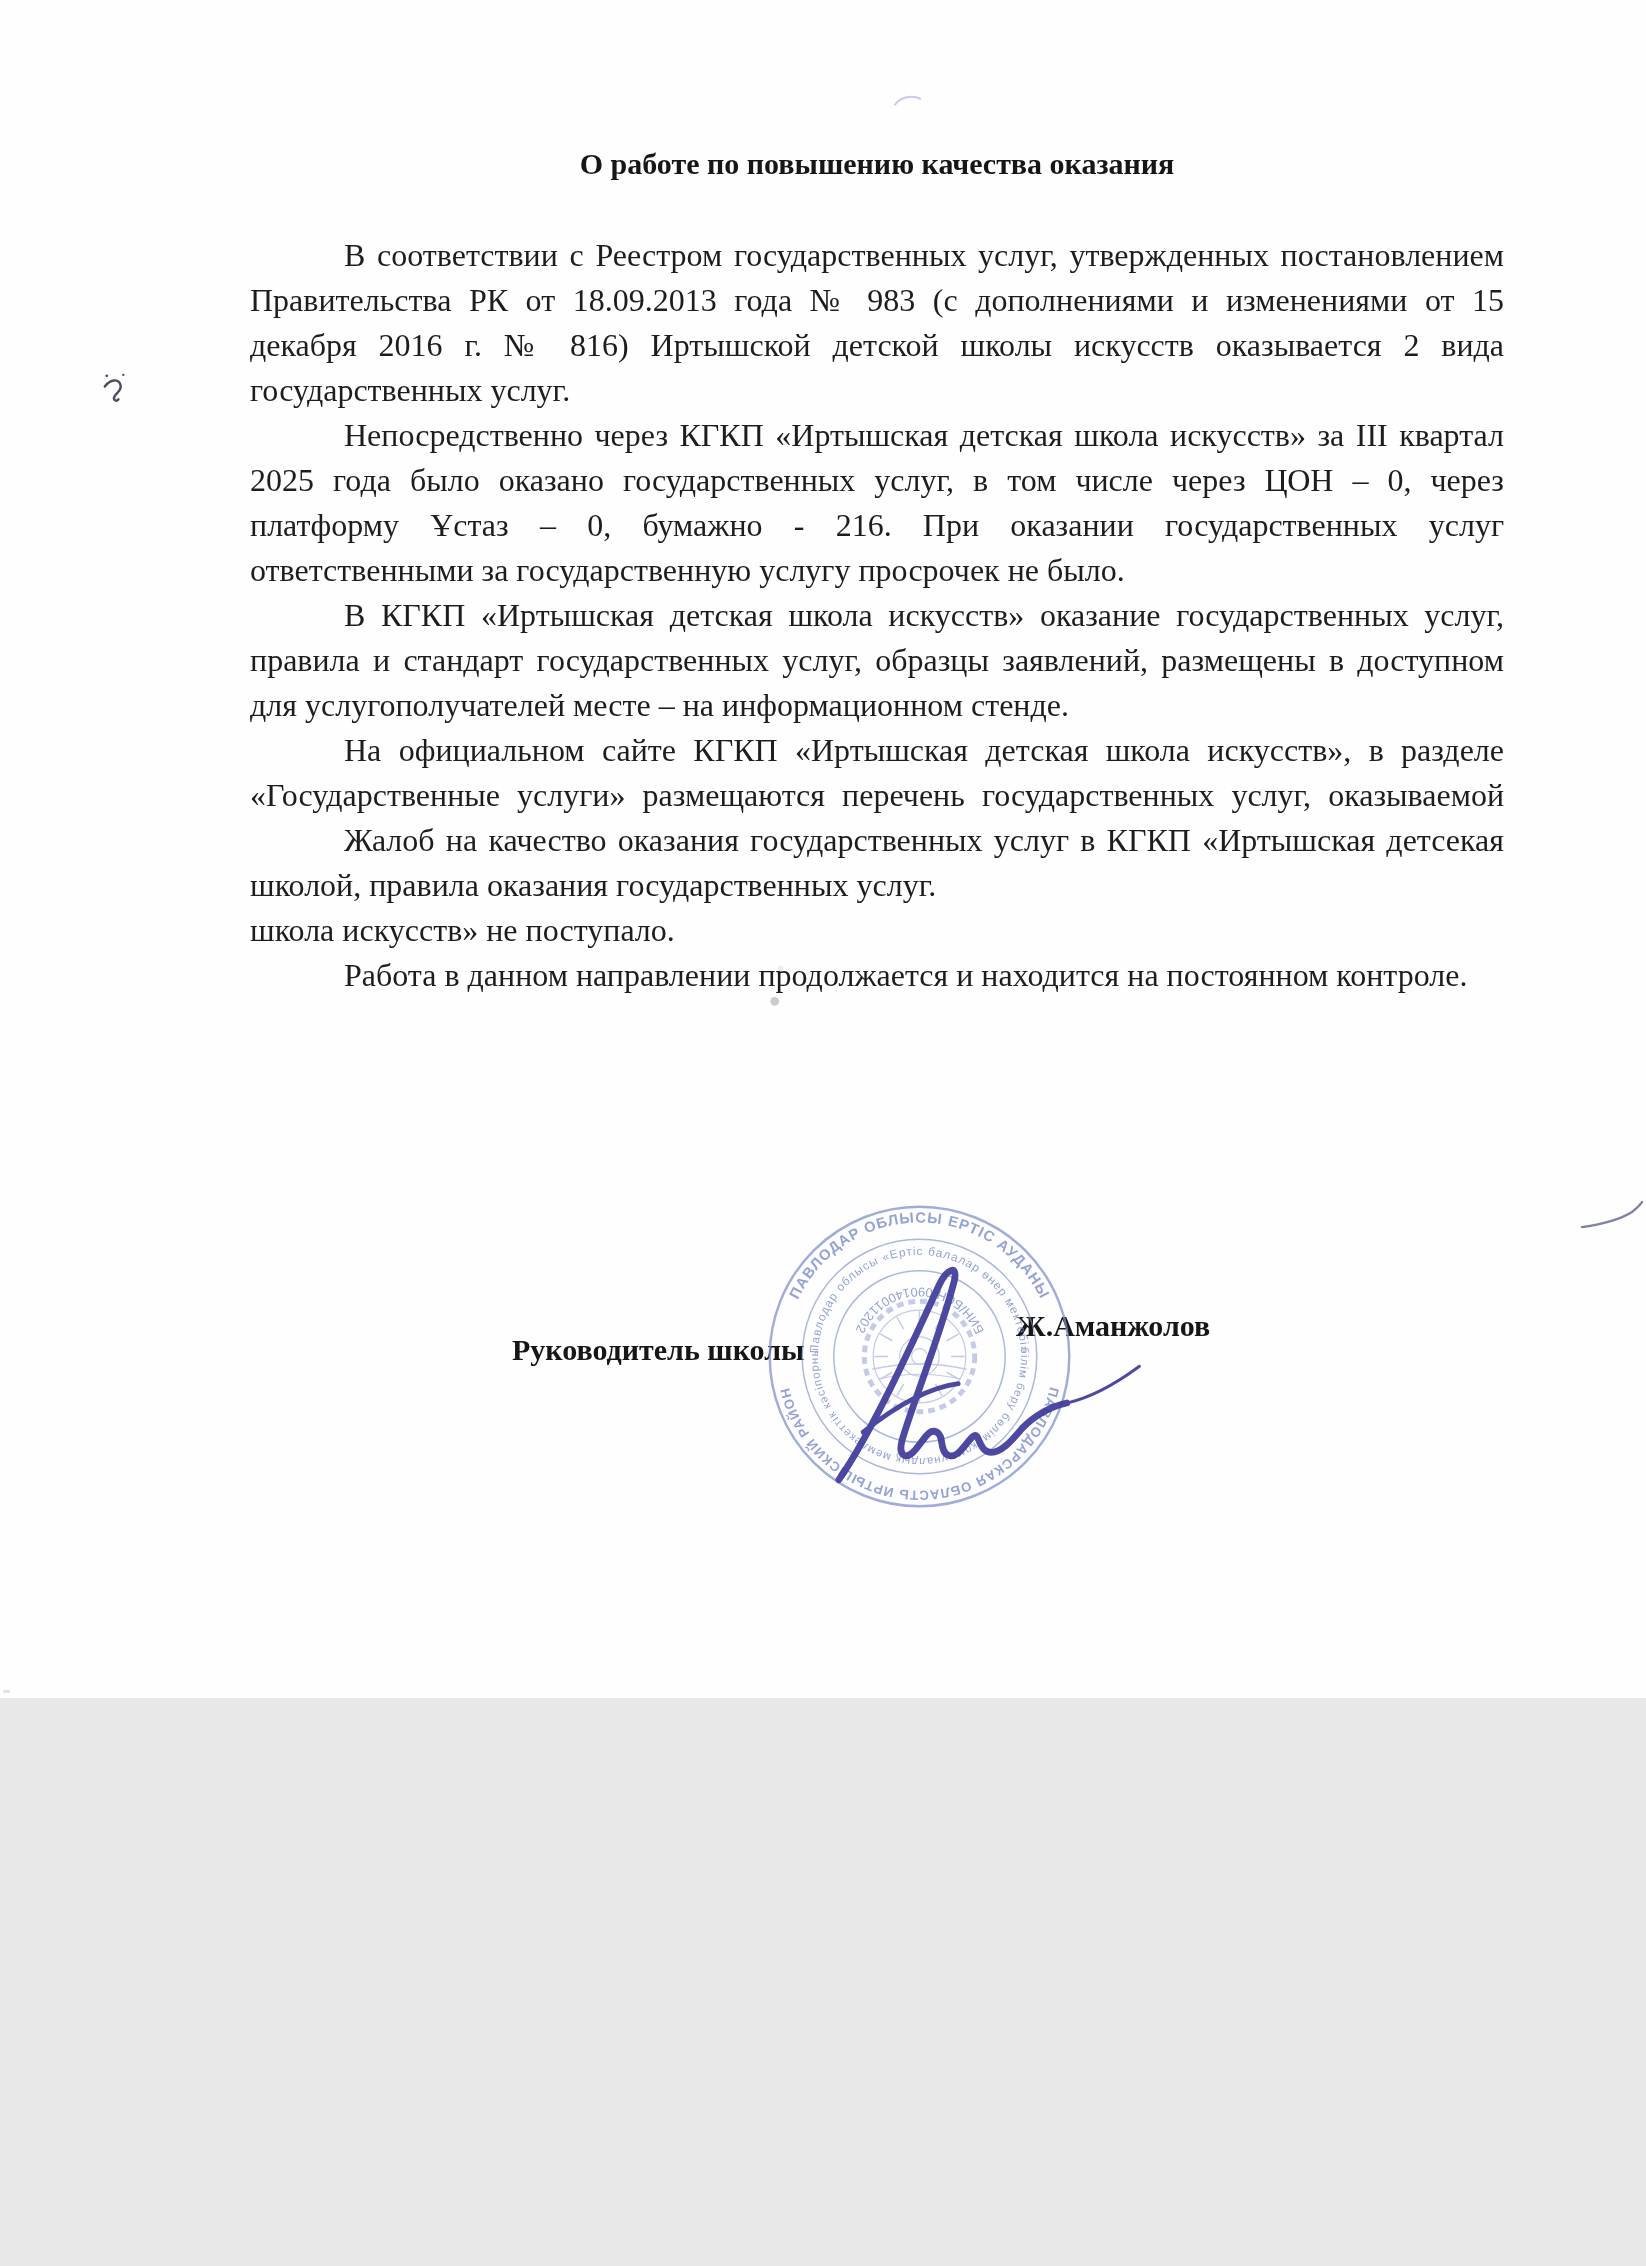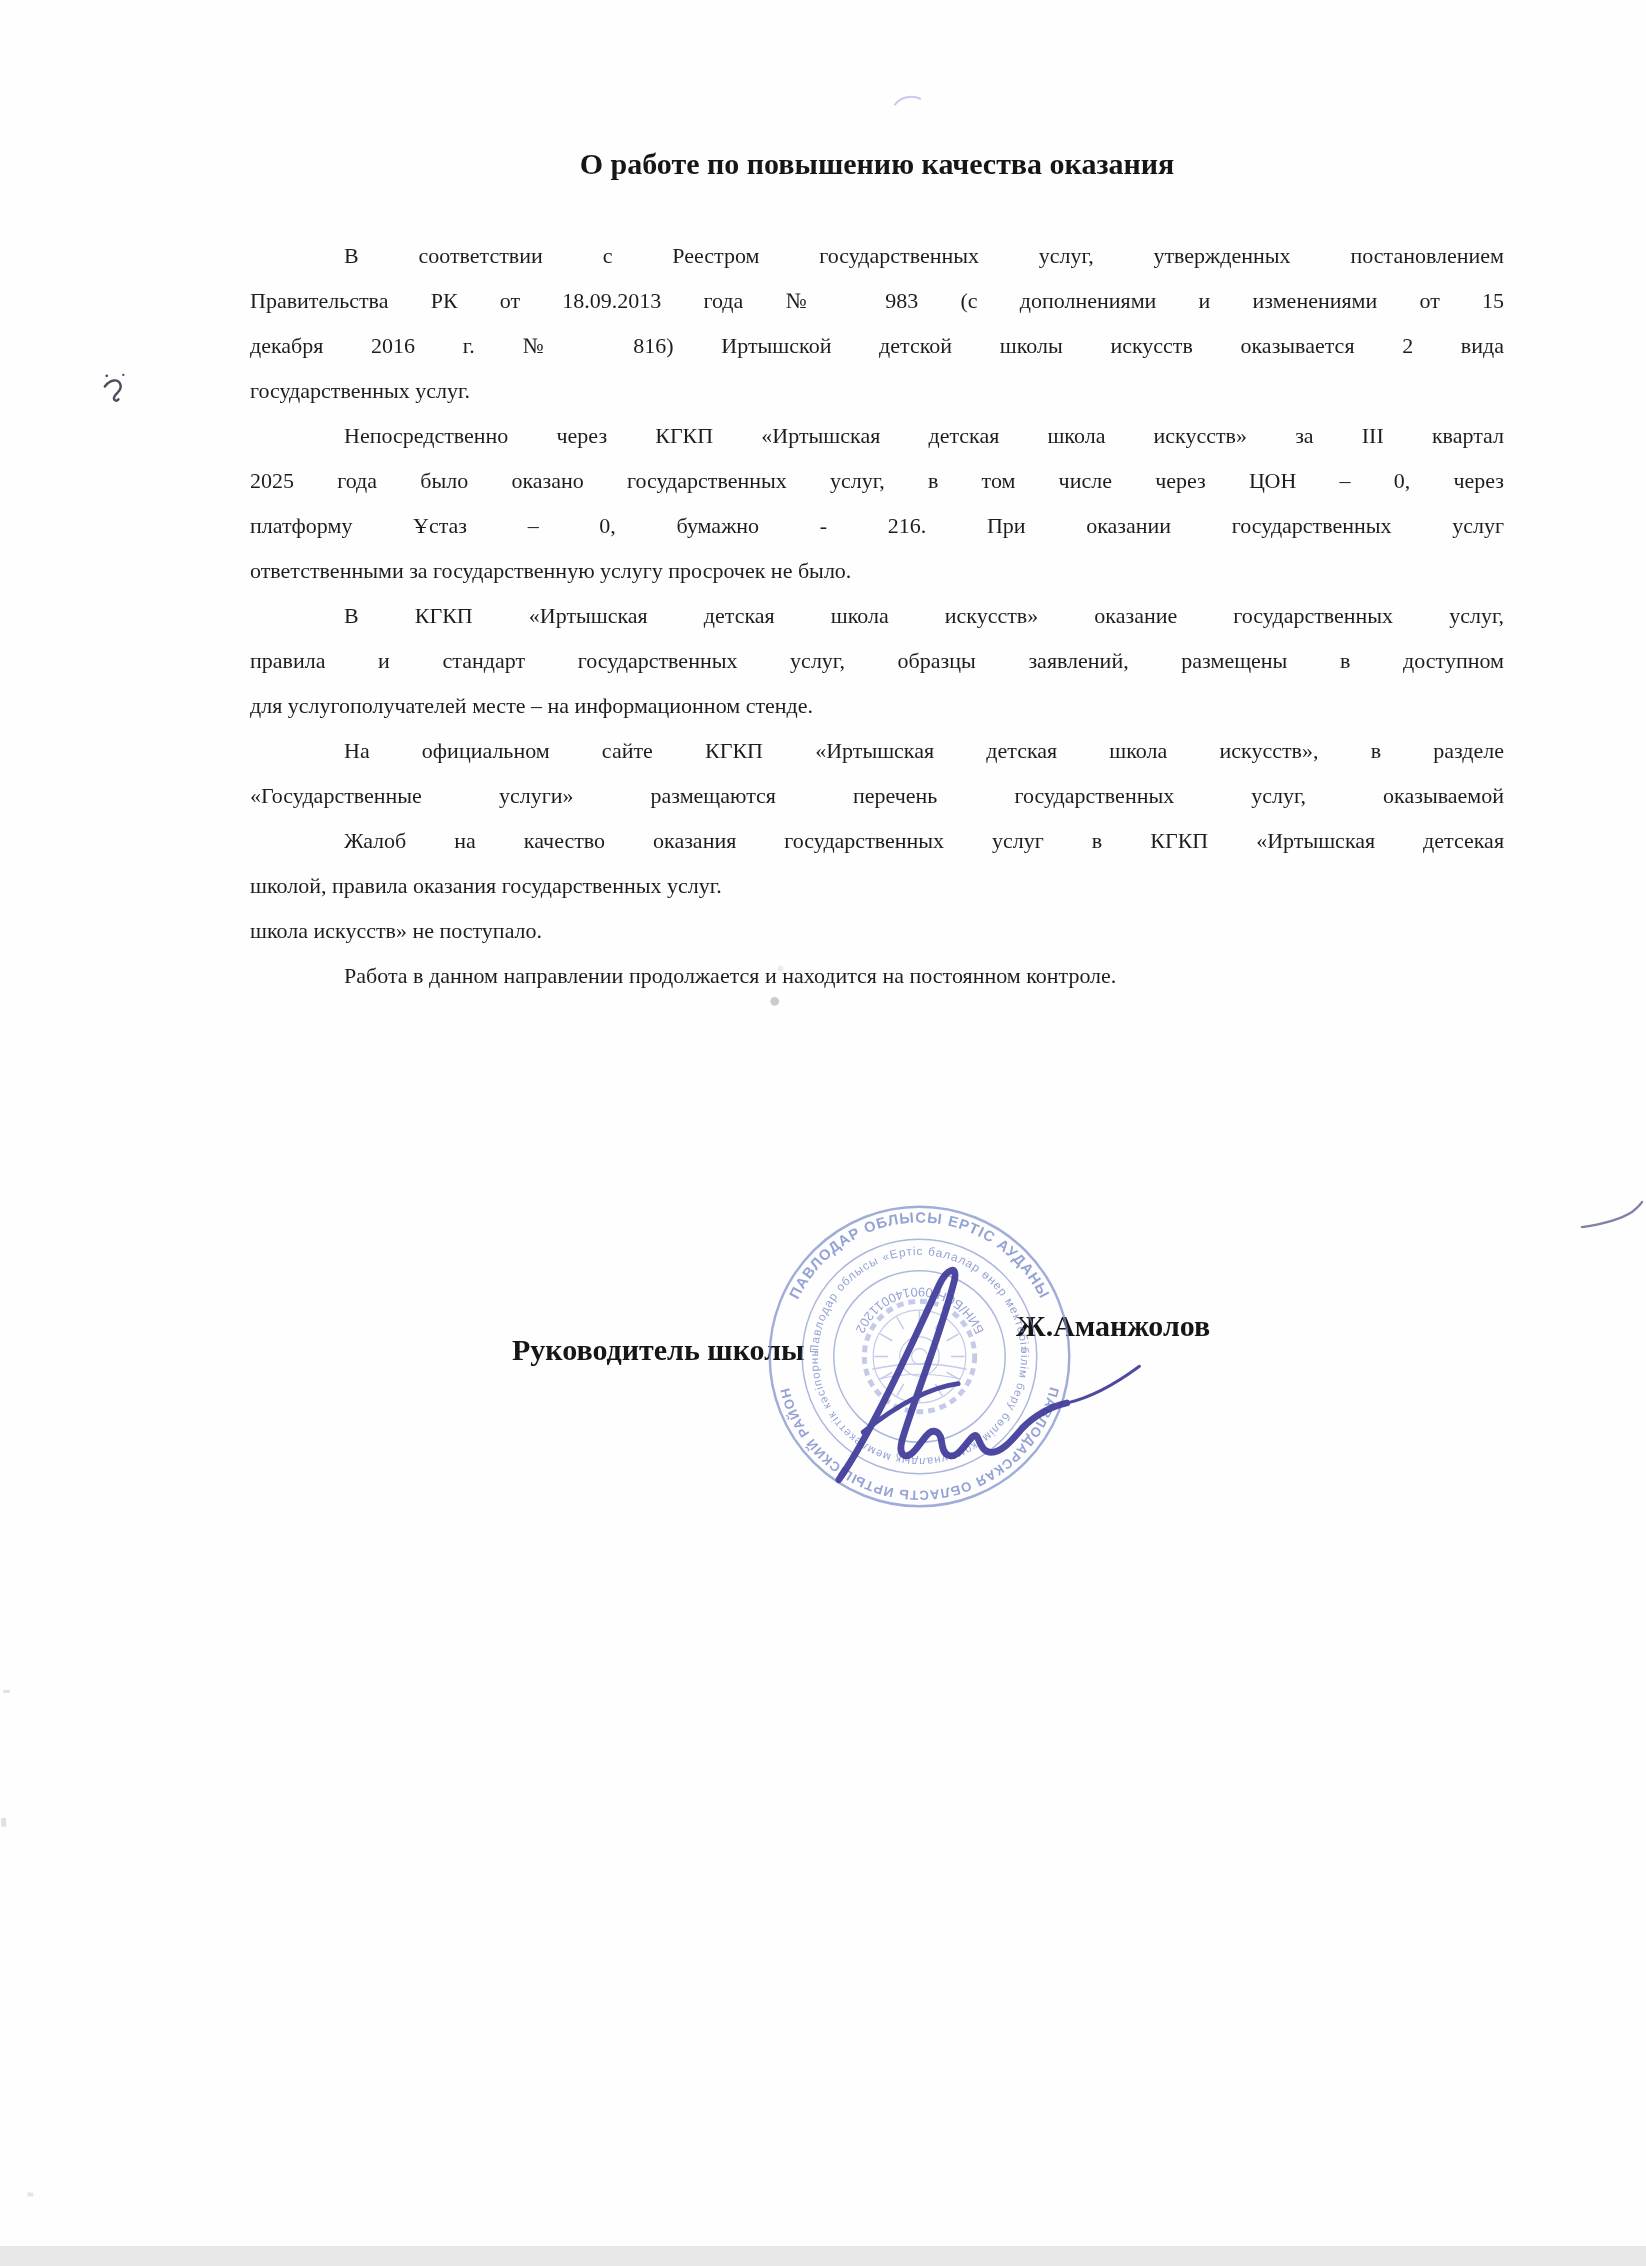--- a/index.html
+++ b/index.html
@@ -1,19 +1,19 @@
 <!DOCTYPE html>
 <html><head>
 <meta charset="utf-8">
 <style>
   html, body { margin: 0; padding: 0; background: #e8e8e8; }
   .page {
     position: relative;
     width: 1647px;
-    height: 2246px;
+    height: 1698px;
     background: #fefefe;
     overflow: hidden;
     font-family: "Liberation Serif", "DejaVu Serif", serif;
     color: #1d1d1d;
   }
   .content {
     position: relative;
     padding: 0 143px 0 250px;
   }
   .title-block {
@@ -21,21 +21,21 @@
     text-align: center;
   }
   .title-line {
     font-size: 30px;
     line-height: 45px;
     font-weight: bold;
     color: #161616;
   }
   .doc-body { margin-top: 47px; }
   .line {
-    font-size: 22px;
+    font-size: 32px;
     line-height: 45px;
     height: 45px;
     overflow: visible;
     white-space: normal;
   }
   .line.j { text-align: justify; text-align-last: justify; }
   .line.ind { text-indent: 94px; }
   .sig-row {
     position: relative;
     margin-top: 311px;

